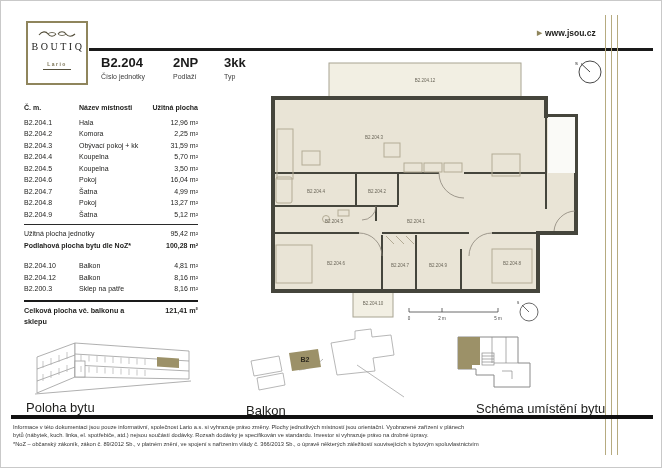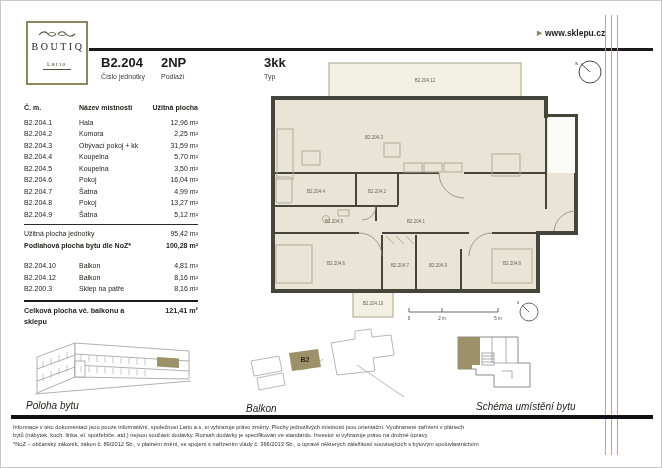--- a/index.html
+++ b/index.html
@@ -29,21 +29,21 @@
   .tc.area{width:56px;text-align:right;}
   .thead{font-weight:bold;}
   .divider{border-top:1px solid #2a2a2a;margin:4px 0 3px 0;}
   .divider.thick{border-top:2px solid #1a1a1a;margin:5px 0 3px 0;}
   .srow{display:flex;line-height:11.5px;gap:23px;}
   .srow .lab{flex:1;}
   .srow .val{text-align:left;}
   .bold{font-weight:bold;}
   .gap{height:9px;}
   
-  .figure-label{position:absolute;font-size:10px;color:#1d1d1b;font-style:italic;}
+  .figure-label{position:absolute;font-size:13px;color:#1d1d1b;}
   .bottom-rule{position:absolute;left:10px;top:414px;width:642px;height:4px;background:#111;}
   .footer{position:absolute;left:12px;top:422px;width:560px;font-size:5.7px;line-height:8.4px;color:#333;}
   svg{position:absolute;overflow:visible;}
   .plan-label{font-size:4.5px;fill:#6b675a;}
   .tiny{font-size:4.5px;fill:#444;}
 </style>
 </head>
 <body>
 
 <div class="page">
@@ -56,31 +56,31 @@
     <div class="logo-name">BOUTIQ</div>
     <div class="logo-sub">Lario</div>
   </div>
 
   <div class="top-rule"></div>
 
   <div class="hblock" style="left:100px;">
     <div class="hval">B2.204</div>
     <div class="hlab">Číslo jednotky</div>
   </div>
-  <div class="hblock" style="left:160px;">
+  <div class="hblock" style="left:172px;">
     <div class="hval">2NP</div>
     <div class="hlab">Podlaží</div>
   </div>
-  <div class="hblock" style="left:223px;margin-left:40px;">
+  <div class="hblock" style="left:223px;">
     <div class="hval">3kk</div>
     <div class="hlab">Typ</div>
   </div>
 
   <div class="site">
-    <span class="arr">▶</span><span>www.sklepu.cz</span>
+    <span class="arr">▶</span><span>www.jsou.cz</span>
   </div>
 
   <div class="gold-line" style="left:604px;"></div>
   <div class="gold-line" style="left:610px;"></div>
   <div class="gold-line" style="left:616px;"></div>
 
   <svg style="left:563px;top:53px;" width="42" height="36" viewBox="0 0 42 36">
     <circle cx="26" cy="18" r="11" fill="none" stroke="#333" stroke-width="0.9"></circle>
     <line x1="26" y1="18" x2="17" y2="9.5" stroke="#333" stroke-width="0.9"></line>
     <text x="11" y="11" class="tiny" style="font-size:6px;">s</text>

